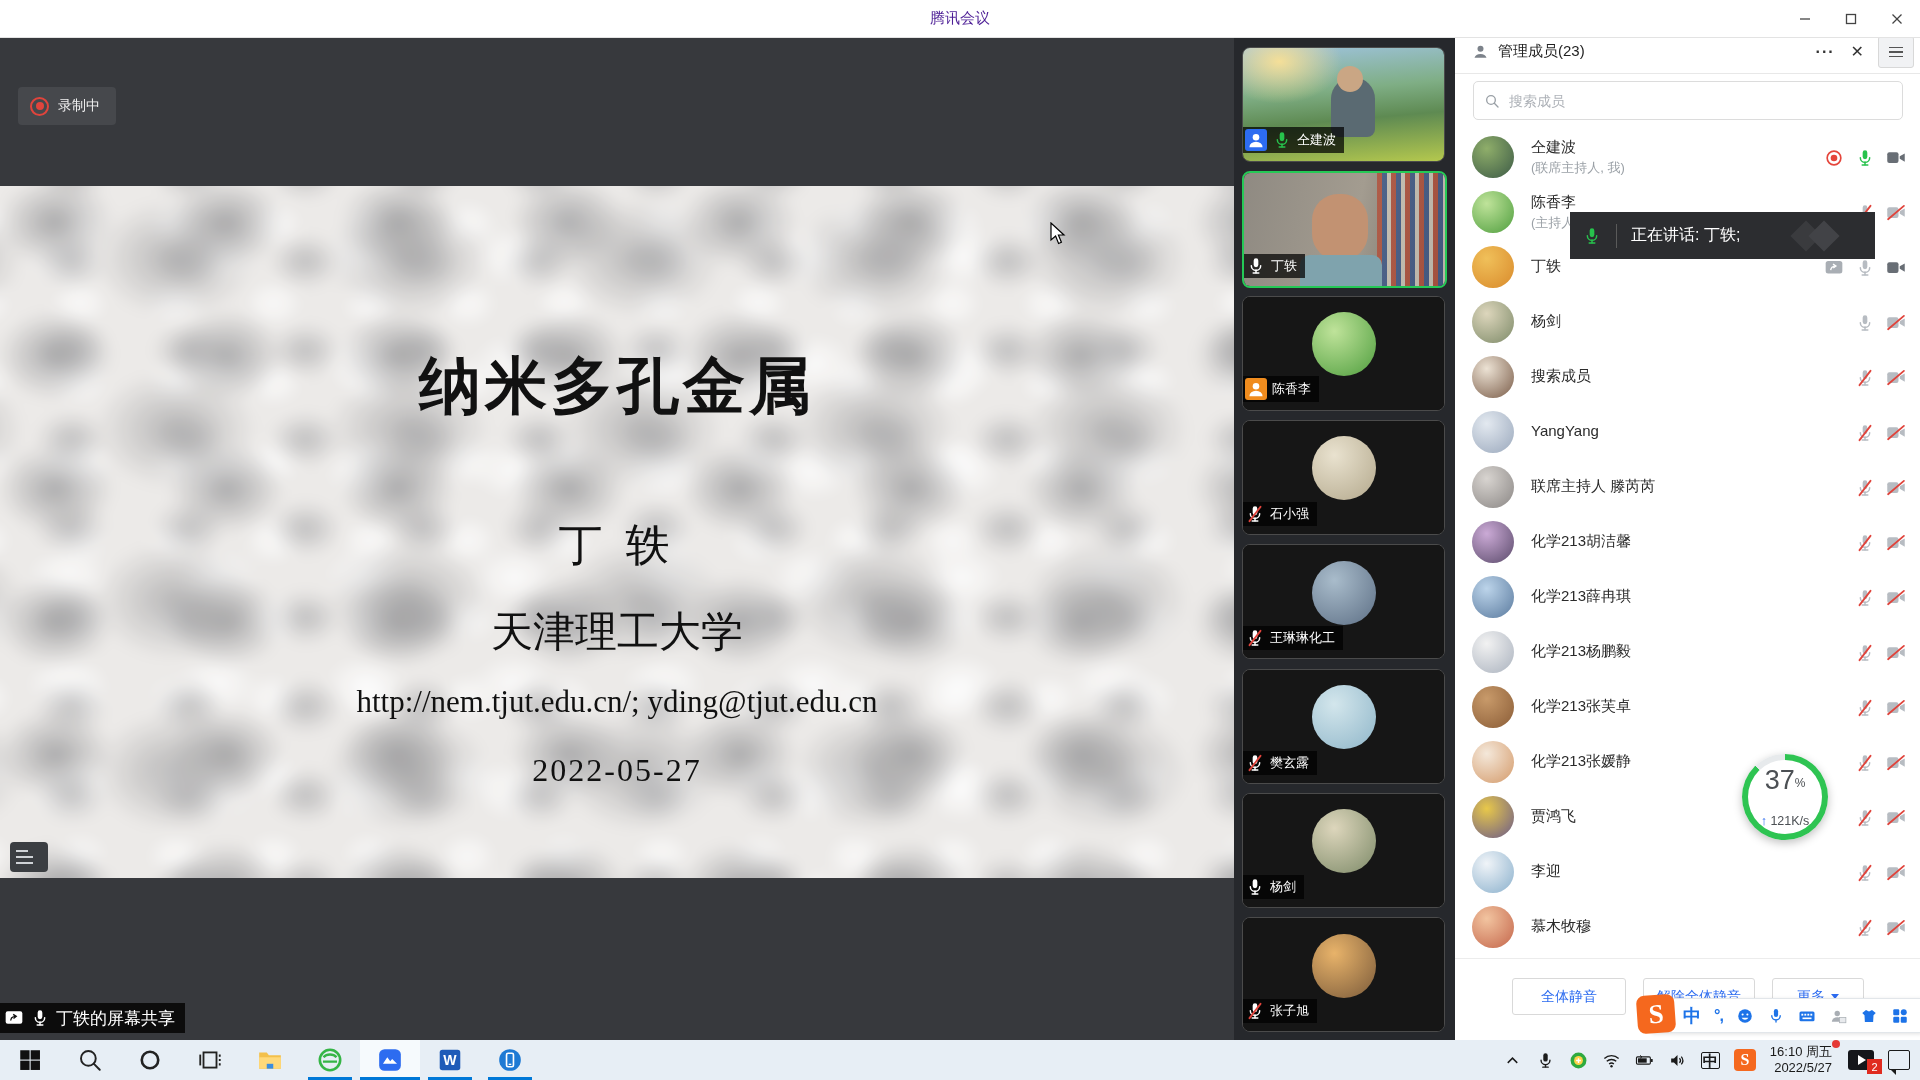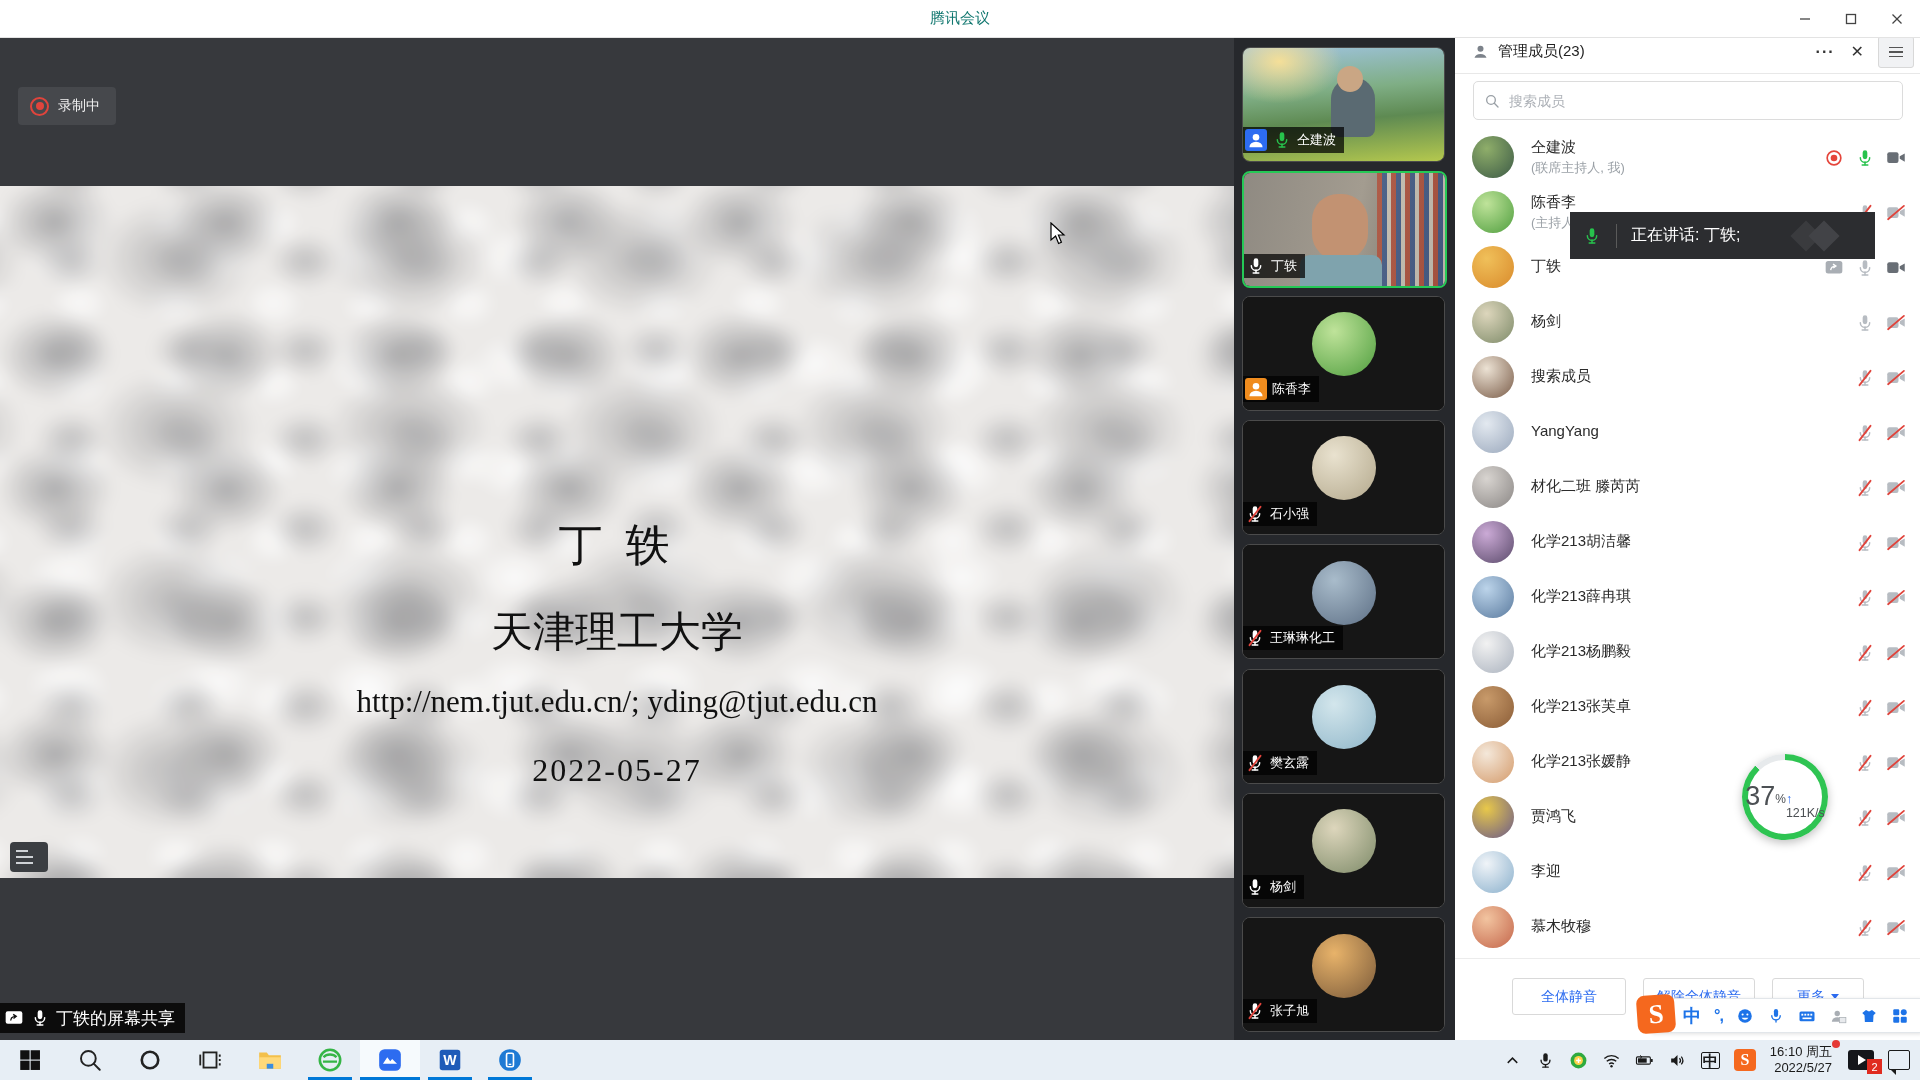--- a/index.html
+++ b/index.html
@@ -3,21 +3,21 @@
 <meta charset="utf-8">
 <style>
   html,body{margin:0;padding:0;background:#000;}
   .screen{position:relative;width:1920px;height:1080px;overflow:hidden;
     font-family:"Liberation Sans",sans-serif;background:#37393d;}
 
   
   .titlebar{position:absolute;left:0;top:0;width:1920px;height:37px;background:#ffffff;
     border-bottom:1px solid #e3e3e3;z-index:40;}
   .titlebar .title{position:absolute;left:0;right:0;top:9px;text-align:center;
-    font-size:15px;color:#0f766e;}
+    font-size:15px;color:#4c1d95;}
   .win-controls{position:absolute;right:0;top:0;height:37px;display:flex;}
   .win-btn{width:46px;height:37px;display:flex;align-items:center;justify-content:center;
     color:#444;font-size:14px;}
   .win-btn svg{width:12px;height:12px;stroke:#444;fill:none;stroke-width:1.3;}
 
   
   .main-area{position:absolute;left:0;top:37px;width:1234px;height:1003px;background:#37393d;overflow:hidden;}
   .record-badge{position:absolute;left:18px;top:50px;height:38px;background:#46484c;border-radius:4px;
     display:flex;align-items:center;gap:9px;padding:0 16px 0 12px;z-index:5;}
   .rec-dot{width:15px;height:15px;border-radius:50%;border:2px solid #e0443c;position:relative;}
@@ -115,21 +115,21 @@
   .toast-text{color:#fff;font-size:16px;white-space:nowrap;}
   .wm{position:absolute;right:18px;top:8px;width:70px;height:32px;opacity:.55;}
   .wm i{position:absolute;width:22px;height:22px;background:#55565a;transform:rotate(45deg);top:5px;}
   .wm i:nth-child(1){left:8px;background:#46474b;}
   .wm i:nth-child(2){left:26px;}
 
   .net{position:absolute;left:287px;top:754px;width:86px;height:86px;border-radius:50%;z-index:29;
     background:conic-gradient(#2ec452 0 88%,#e7eaec 88% 100%);
     box-shadow:0 3px 10px rgba(0,0,0,.25);}
   .net-in{position:absolute;left:6px;top:6px;width:74px;height:74px;border-radius:50%;background:#fff;
-    display:flex;flex-direction:row;align-items:center;justify-content:center;}
+    display:flex;flex-direction:column;align-items:center;justify-content:center;}
   .net-pct{font-size:27px;color:#4c5054;line-height:26px;}
   .net-pct b{font-size:12px;font-weight:normal;vertical-align:2px;}
   .net-speed{font-size:12.5px;color:#4c5054;margin-top:18px;}
   .net-speed em{font-style:normal;color:#2d6cf0;}
 
   .p-footer{position:absolute;left:0;top:958px;width:465px;height:82px;border-top:1px solid #ececec;background:#fff;}
   .pf-btn{position:absolute;top:19px;height:35px;border:1px solid #d9d9d9;border-radius:3px;background:#fff;
     color:#2d6cf0;font-size:14px;display:flex;align-items:center;justify-content:center;
     font-family:"Liberation Sans",sans-serif;}
   .pf-b1{left:57px;width:112px;}
@@ -204,20 +204,21 @@
   </div>
 
   <div class="main-area">
     <div class="record-badge">
       <span class="rec-dot"></span>
       <span>录制中</span>
     </div>
 
     <div class="slide">
       <div class="slide-tex"></div>
+      <div class="slide-text sl-title">纳米多孔金属</div>
       <div class="slide-text sl-author">丁  轶</div>
       <div class="slide-text sl-affil">天津理工大学</div>
       <div class="slide-text sl-contact">http://nem.tjut.edu.cn/; yding@tjut.edu.cn</div>
       <div class="slide-text sl-date">2022-05-27</div>
     </div>
 
     <div class="toolbar-toggle">
         <i></i>
         <i></i>
         <i></i>
@@ -509,21 +510,21 @@
             </svg>
             <svg class="ic cam-off" viewBox="0 0 24 20">
     <rect class="cb" x="1.5" y="3" width="13.5" height="13" rx="2.5"></rect>
     <path class="cb" d="M16.5 8 22.5 4.6 V14.4 L16.5 11 Z"></path>
     <line class="slash" x1="2.5" y1="17.5" x2="21.5" y2="1.5"></line>
             </svg>
           </div>
     </div>
         <div class="mrow" style="top:330px">
       <div class="m-avatar" style="background:radial-gradient(circle at 35% 30%, #d8d4d0, #8a8684)"></div>
-      <div class="m-name center">材化二班  滕芮芮</div>
+      <div class="m-name center">联席主持人  滕芮芮</div>
 
       <div class="m-icons">
             <svg class="ic mic-muted" viewBox="0 0 24 24">
     <rect class="mb" x="9.2" y="2.8" width="5.6" height="10.6" rx="2.8"></rect>
     <path class="ms" d="M6.4 11.6a5.6 5.6 0 0 0 11.2 0"></path>
     <line class="ms" x1="12" y1="17.2" x2="12" y2="20"></line>
               <line class="ms" x1="8.6" y1="20.4" x2="15.4" y2="20.4"></line>
     <line class="slash" x1="5.4" y1="20.6" x2="18.6" y2="3.4"></line>
             </svg>
             <svg class="ic cam-off" viewBox="0 0 24 20">

